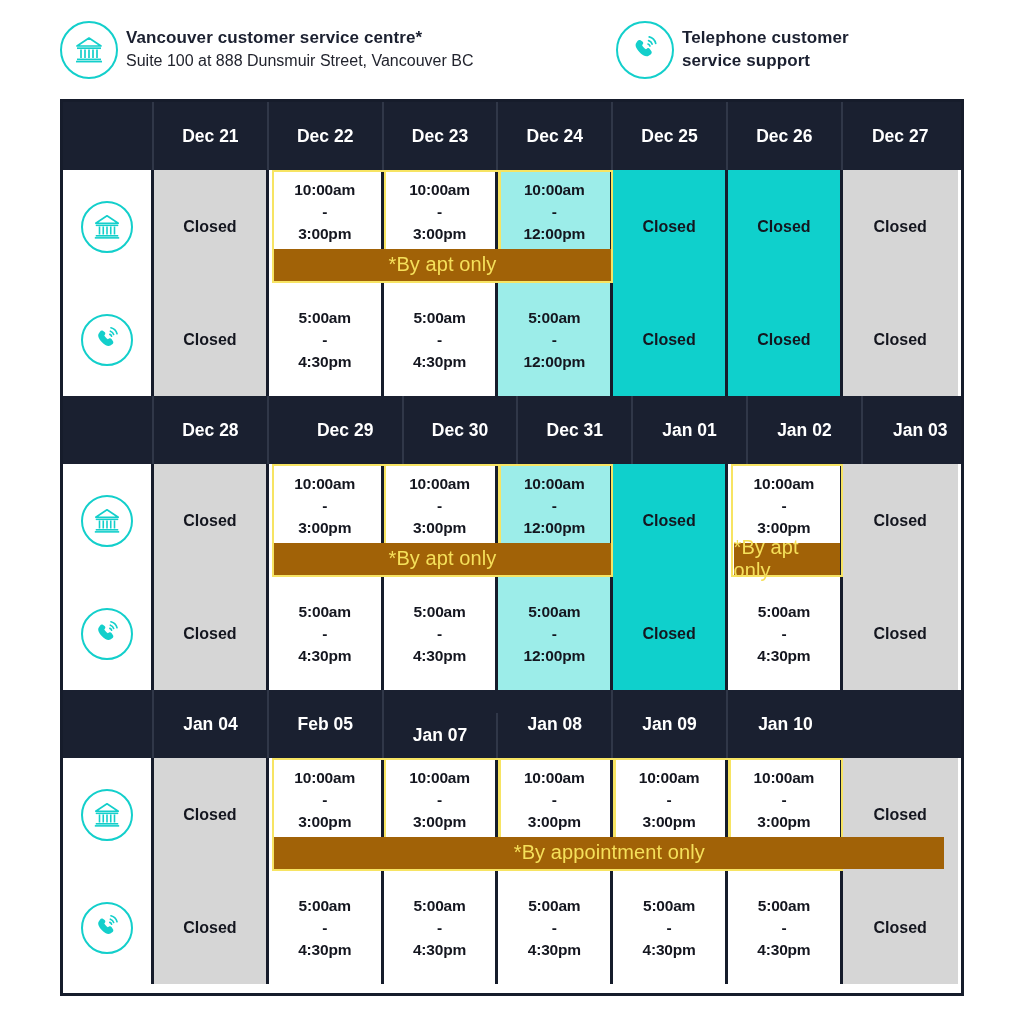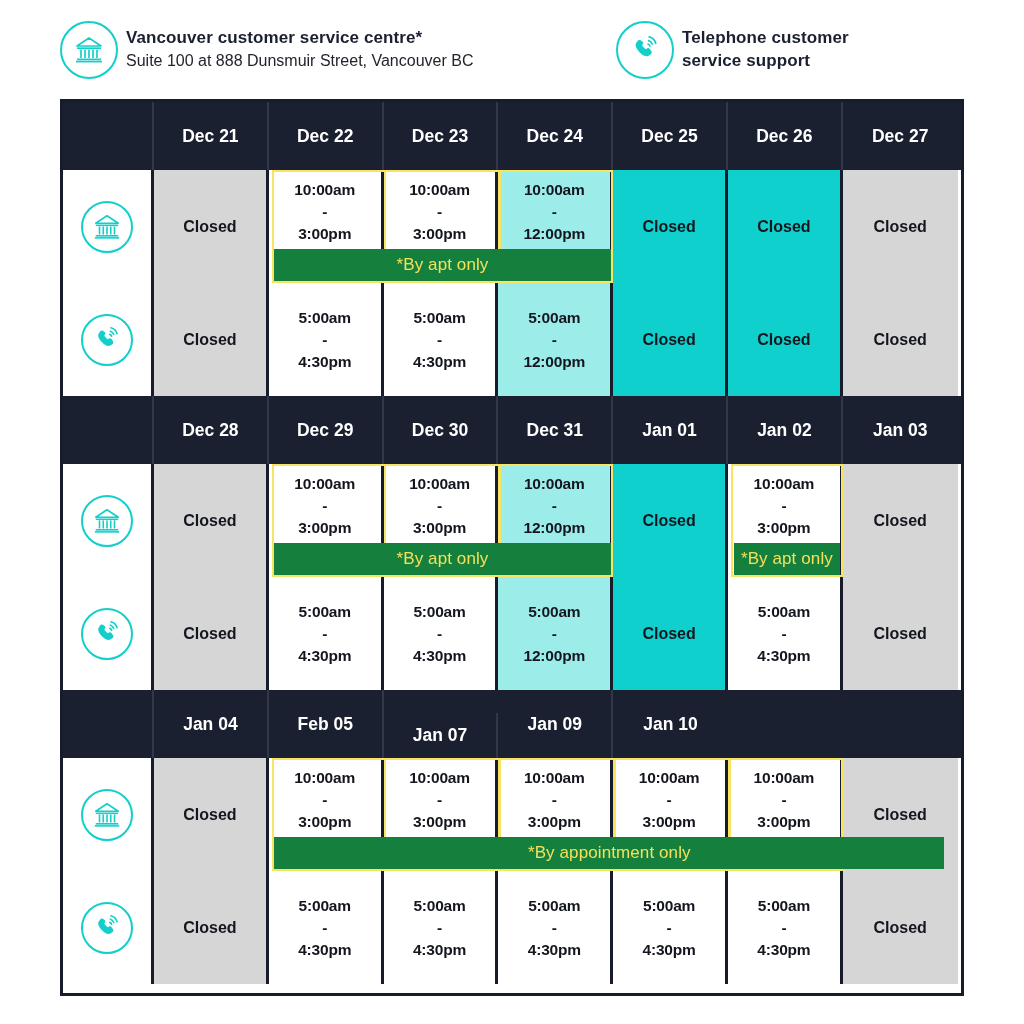--- a/index.html
+++ b/index.html
@@ -67,23 +67,23 @@
   .times{
     font-size:15.5px;font-weight:bold;color:#14161F;
     text-align:center;line-height:1.42;letter-spacing:-.2px;
   }
   .times .dash{display:block;}
 
   
   .banner{
     position:absolute;
     height:32px;
-    background:#15803d;
+    background:#a16207;
     color:#F5E05A;
-    font-size:17px;font-weight:normal;
+    font-size:20px;font-weight:normal;
     display:flex;align-items:center;justify-content:center;
     z-index:5;
     letter-spacing:.1px;
   }
   
   .ylw{
     position:absolute;
     border:2.5px solid #F7E463;
     box-sizing:border-box;
     z-index:4;
@@ -243,21 +243,21 @@
         </div>
         <div class="cell c-day bg-grey" style="border-right: none;">
           <span class="closed">Closed</span>
         </div>
       </div>
       <div class="row hdr">
         <div class="cell c-icon" style="background: rgb(26, 32, 48); border-right: 2px solid rgb(48, 55, 72);"></div>
         <div class="cell c-day" style="border-right: 2px solid rgb(48, 55, 72);">
           <span>Dec 28</span>
         </div>
-        <div class="cell c-day" style="border-right: 2px solid rgb(48, 55, 72);">
+        <div class="cell c-day" style="border-right: 2px solid rgb(48, 55, 72); margin-left: 20px;">
           <span>Dec 29</span>
         </div>
         <div class="cell c-day" style="border-right: 2px solid rgb(48, 55, 72);">
           <span>Dec 30</span>
         </div>
         <div class="cell c-day" style="border-right: 2px solid rgb(48, 55, 72);">
           <span>Dec 31</span>
         </div>
         <div class="cell c-day" style="border-right: 2px solid rgb(48, 55, 72);">
           <span>Jan 01</span>
@@ -351,20 +351,23 @@
         <div class="cell c-day" style="border-right: 2px solid rgb(48, 55, 72);">
           <span>Jan 04</span>
         </div>
         <div class="cell c-day" style="border-right: 2px solid rgb(48, 55, 72);">
           <span>Feb 05</span>
         </div>
         <div class="cell c-day" style="border-right: 2px solid rgb(48, 55, 72); margin-top: 23px;">
           <span>Jan 07</span>
         </div>
         <div class="cell c-day" style="border-right: 2px solid rgb(48, 55, 72);">
+          <span>Jan 08</span>
+        </div>
+        <div class="cell c-day" style="border-right: 2px solid rgb(48, 55, 72);">
           <span>Jan 09</span>
         </div>
         <div class="cell c-day" style="border-right: none;">
           <span>Jan 10</span>
         </div>
       </div>
       <div class="row body-row">
         <div class="cell c-icon">
           <div class="icon-cell-badge">
             <svg width="30" height="30" viewBox="0 0 32 32" fill="none" stroke="#13CFCB" stroke-width="1.7">

